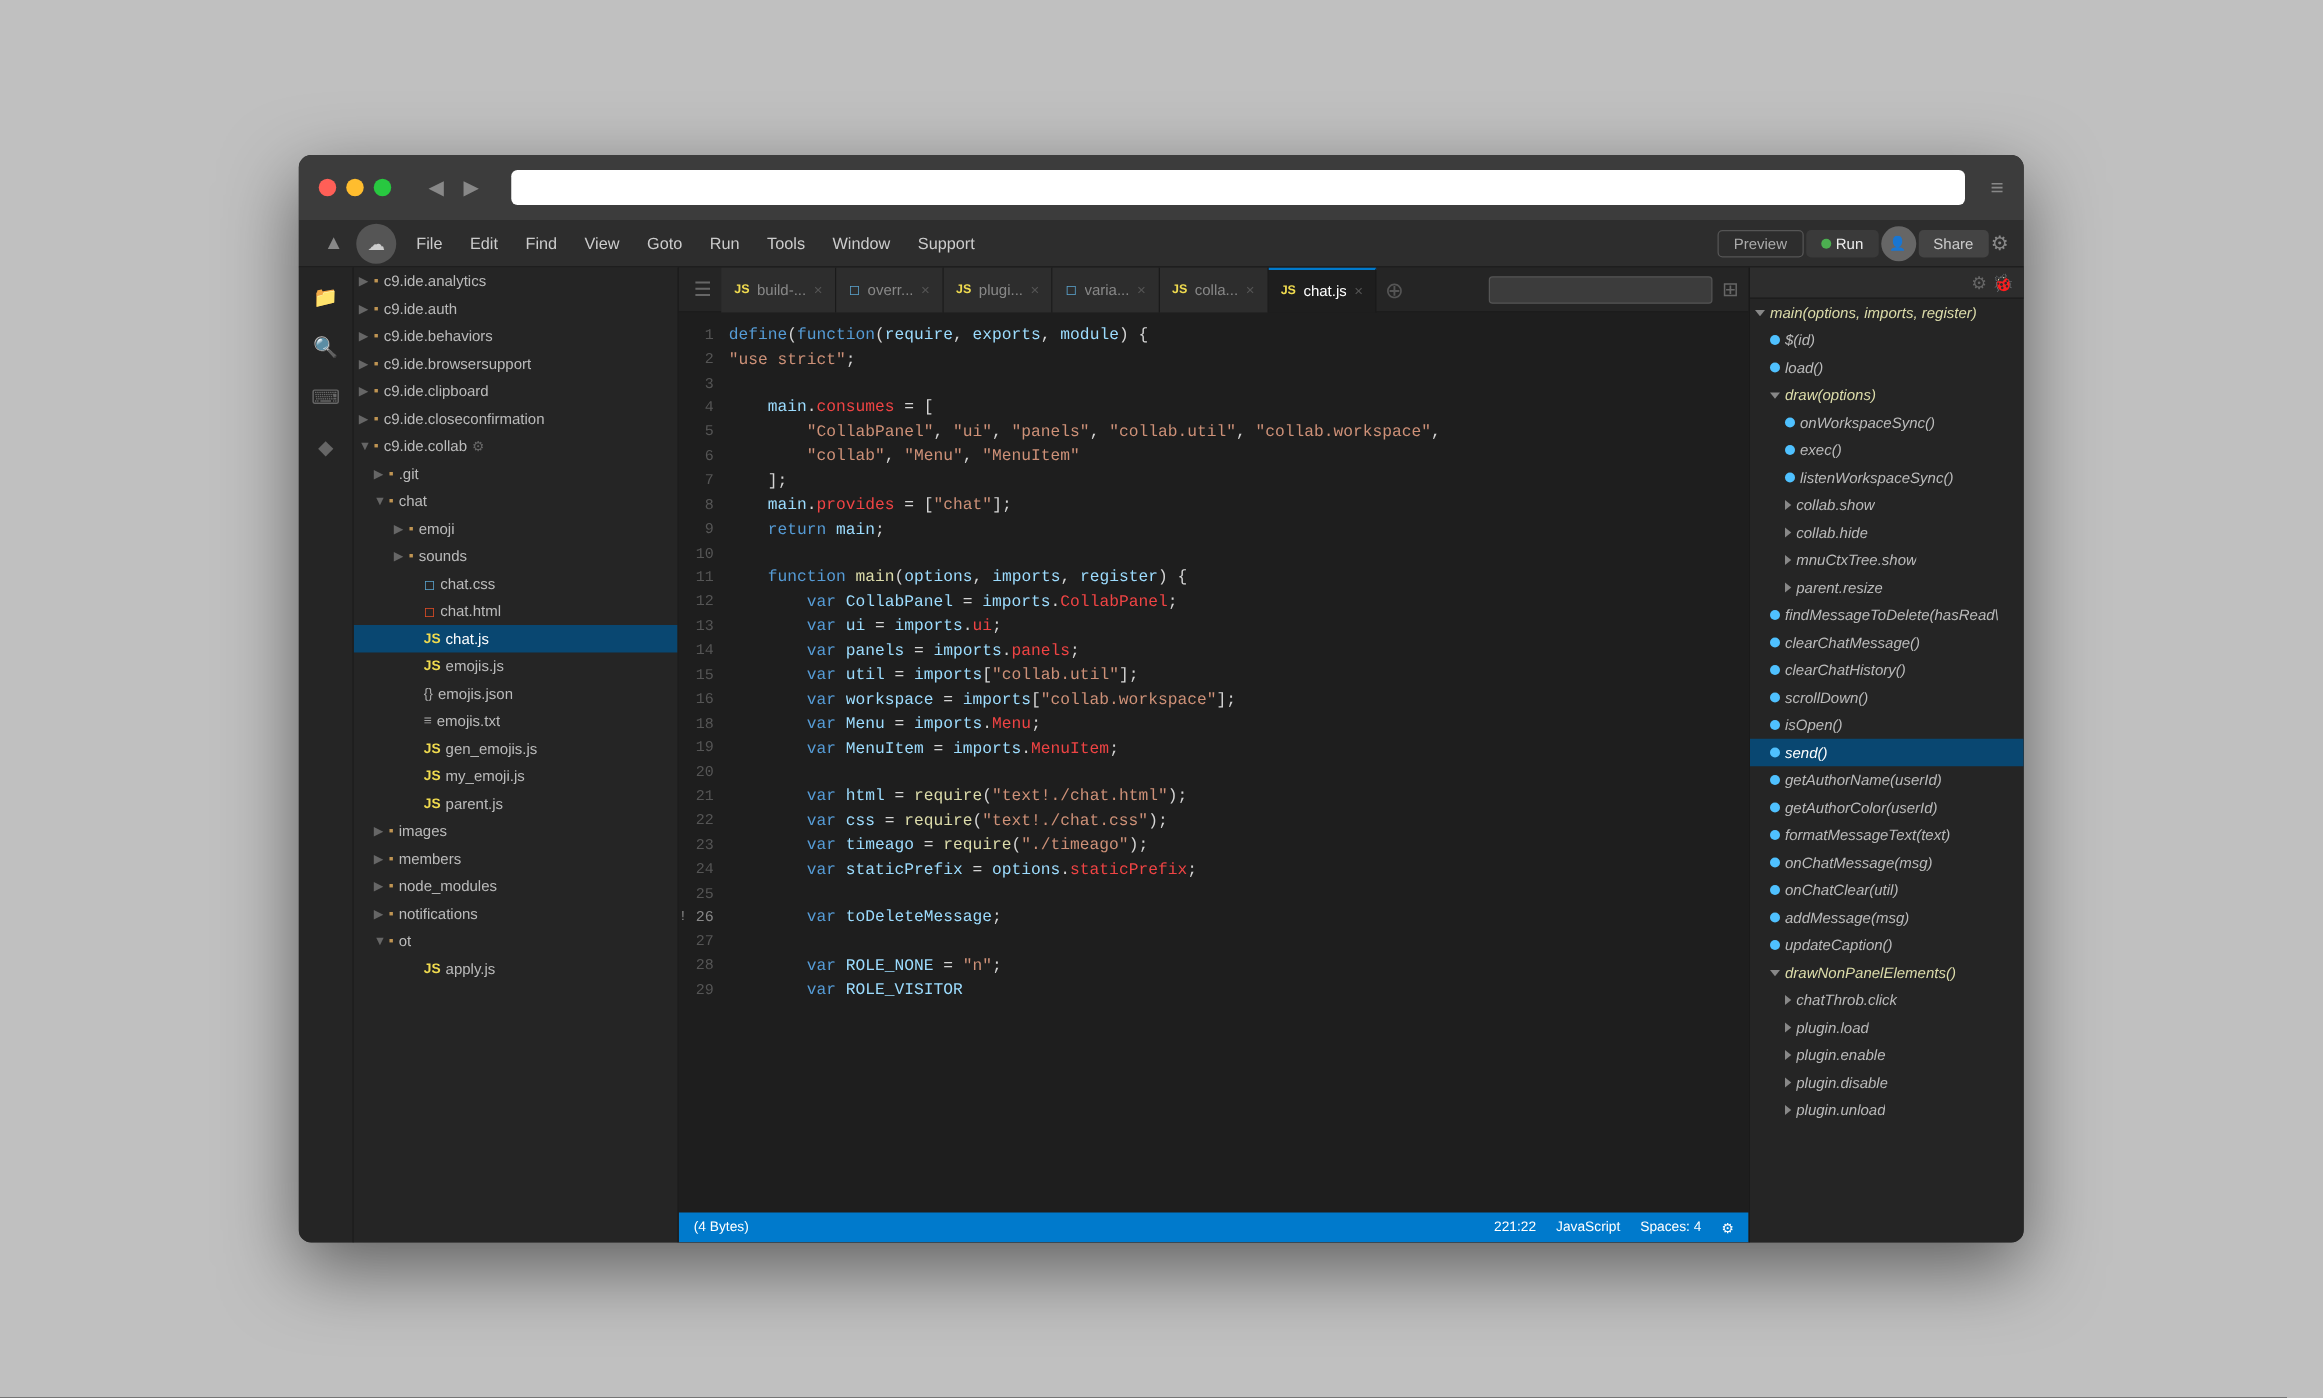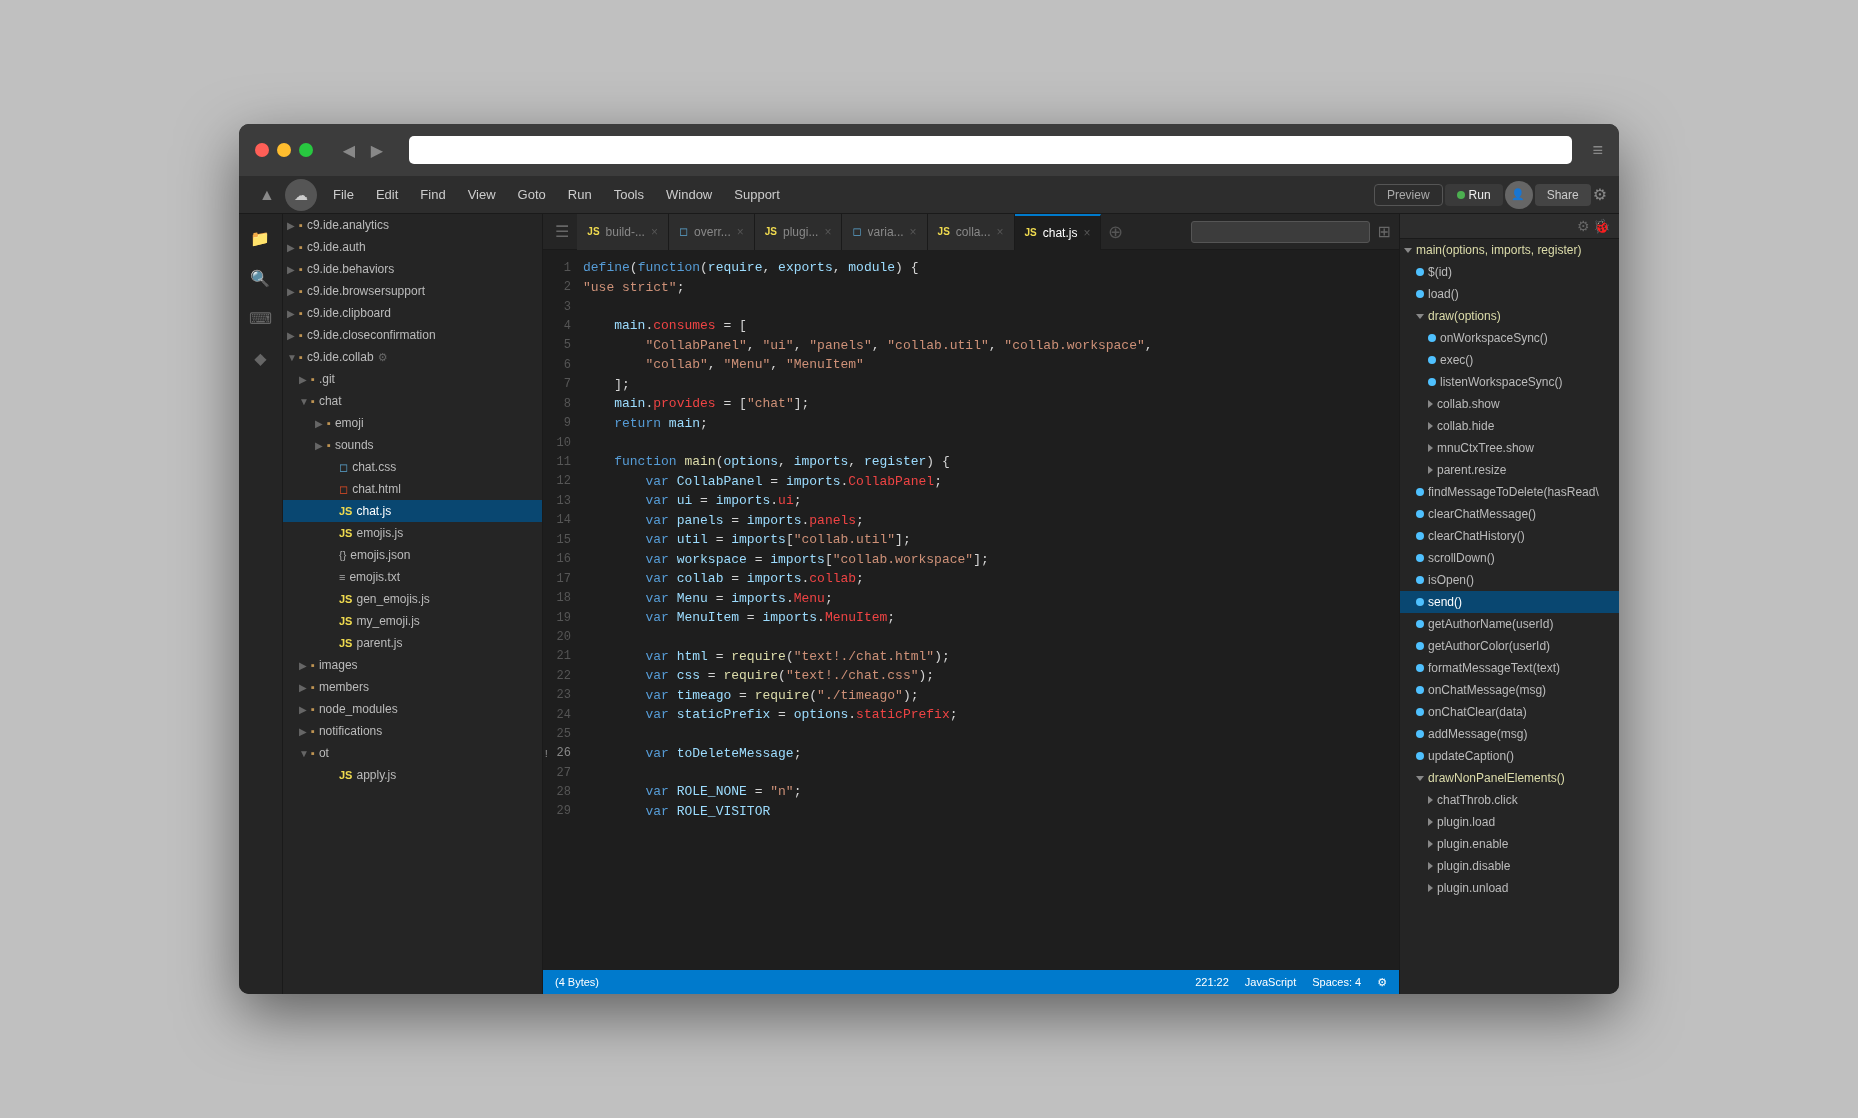--- a/index.html
+++ b/index.html
@@ -309,21 +309,21 @@
       padding: 2px 4px;
       height: 22px;
       cursor: pointer;
       white-space: nowrap;
     }
     .outline-item.active { background: #094771; color: #fff; }
     .outline-dot {
       width: 8px; height: 8px; border-radius: 50%;
       flex-shrink: 0; margin-right: 4px;
     }
-    .outline-label { overflow: hidden; text-overflow: ellipsis; font-size: 12px; }
+    .outline-label { overflow: hidden; text-overflow: ellipsis; font-size: 12px; font-style: italic; }
     .outline-triangle {
       width: 0; height: 0;
       border-left: 5px solid #888;
       border-top: 4px solid transparent;
       border-bottom: 4px solid transparent;
       flex-shrink: 0;
       margin-right: 4px;
     }
     .outline-triangle-down {
       width: 0; height: 0;
@@ -656,24 +656,20 @@
         </div>
         <div class="code-line">
           <span class="line-num">15</span>
           <span class="line-content">        <span class="kw">var</span> <span class="var-c">util</span> = <span class="var-c">imports</span>[<span class="str">"collab.util"</span>];</span>
         </div>
         <div class="code-line">
           <span class="line-num">16</span>
           <span class="line-content">        <span class="kw">var</span> <span class="var-c">workspace</span> = <span class="var-c">imports</span>[<span class="str">"collab.workspace"</span>];</span>
         </div>
         <div class="code-line">
-          <span class="line-num">17</span>
-          <span class="line-content">        <span class="kw">var</span> <span class="var-c">collab</span> = <span class="var-c">imports</span>.<span class="prop">collab</span>;</span>
-        </div>
-        <div class="code-line">
           <span class="line-num">18</span>
           <span class="line-content">        <span class="kw">var</span> <span class="var-c">Menu</span> = <span class="var-c">imports</span>.<span class="prop">Menu</span>;</span>
         </div>
         <div class="code-line">
           <span class="line-num">19</span>
           <span class="line-content">        <span class="kw">var</span> <span class="var-c">MenuItem</span> = <span class="var-c">imports</span>.<span class="prop">MenuItem</span>;</span>
         </div>
         <div class="code-line">
           <span class="line-num">20</span>
           <span class="line-content"></span>
@@ -835,21 +831,21 @@
         <span class="outline-label">formatMessageText(text)</span>
       </div>
 
       <div class="outline-item" style="padding-left:16px">
         <div class="outline-dot dot-blue"></div>
         <span class="outline-label">onChatMessage(msg)</span>
       </div>
 
       <div class="outline-item" style="padding-left:16px">
         <div class="outline-dot dot-blue"></div>
-        <span class="outline-label">onChatClear(data)</span>
+        <span class="outline-label">onChatClear(util)</span>
       </div>
 
       <div class="outline-item" style="padding-left:16px">
         <div class="outline-dot dot-blue"></div>
         <span class="outline-label">addMessage(msg)</span>
       </div>
 
       <div class="outline-item" style="padding-left:16px">
         <div class="outline-dot dot-blue"></div>
         <span class="outline-label">updateCaption()</span>

